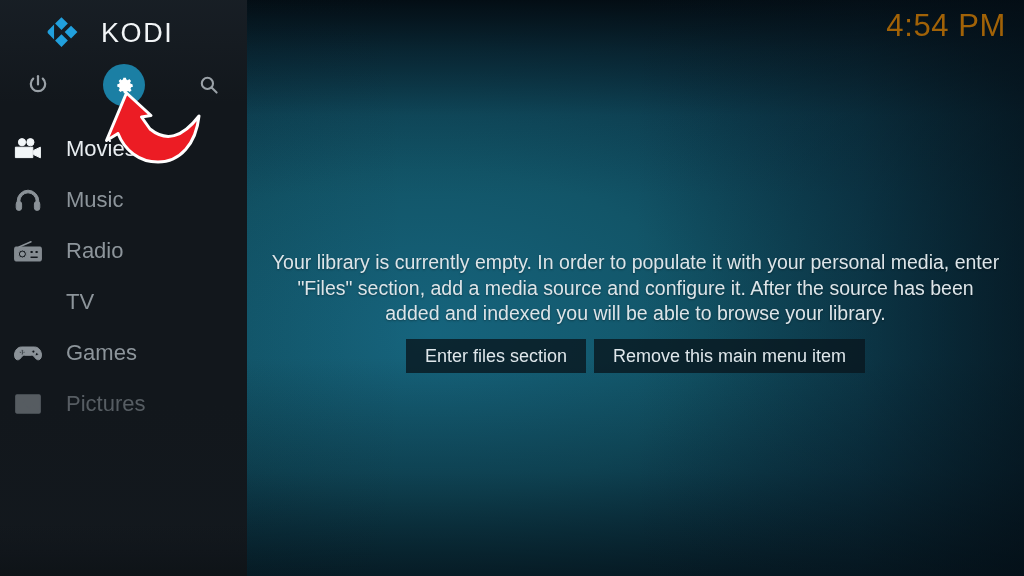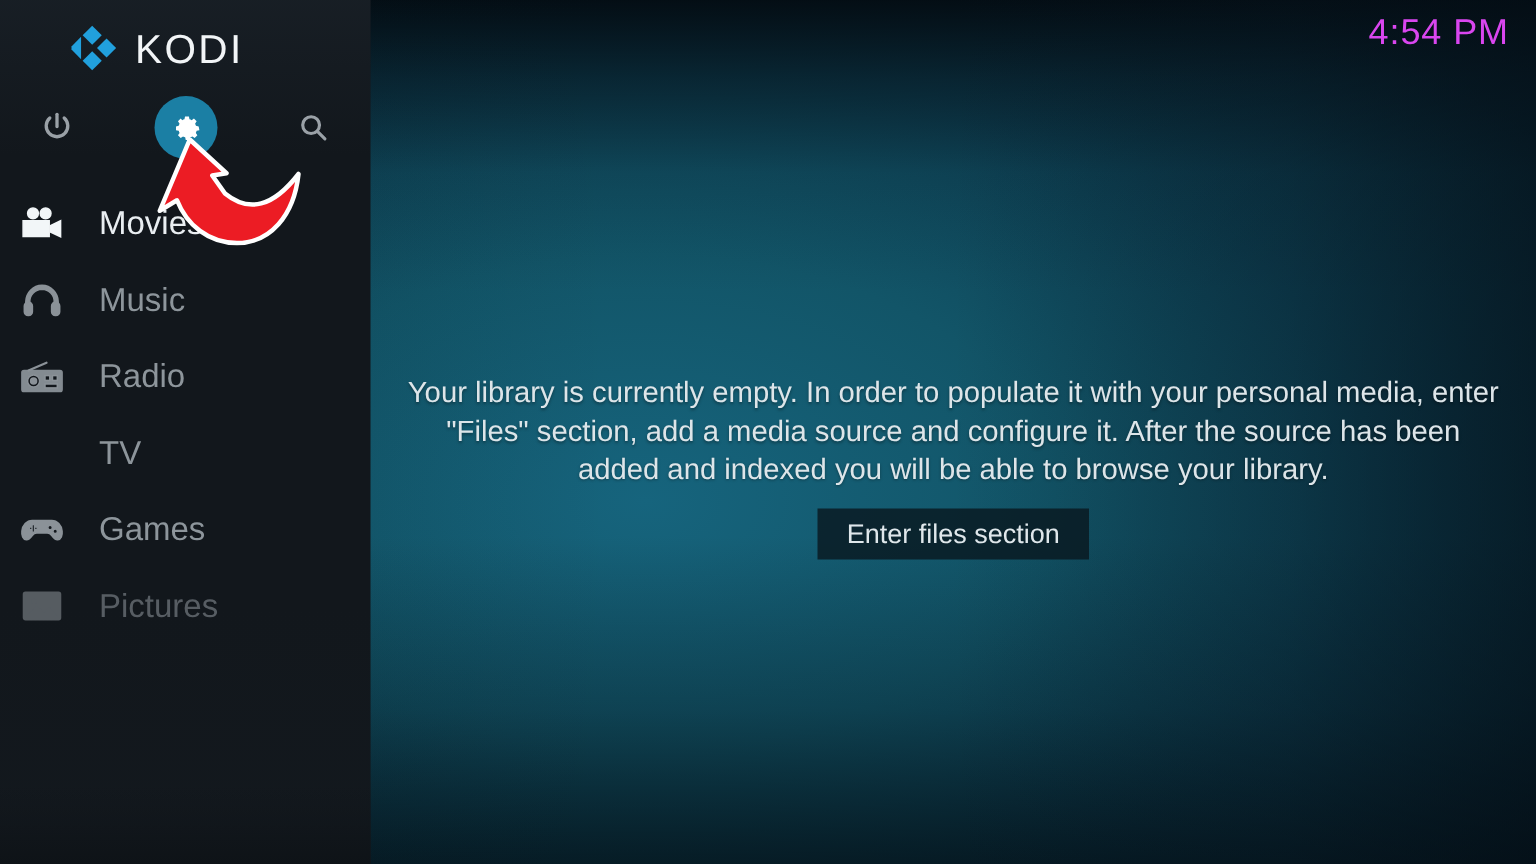--- a/index.html
+++ b/index.html
@@ -37,21 +37,21 @@
     z-index:5;
   }
   .sidebar-sheen {
     position:absolute; inset:0;
     background:linear-gradient(to bottom, rgba(28,36,44,0.55) 0%, rgba(18,23,28,0.0) 18%, rgba(18,23,28,0) 70%, rgba(20,26,32,0.5) 100%);
     pointer-events:none;
   }
 
   .brand {
     position:absolute; left:45px; top:10px;
-    display:flex; align-items:center; gap:11px;
+    display:flex; align-items:center; gap:22px;
     height:44px;
   }
   .brand-mark { width:34px; height:34px; display:block; }
   .brand-text {
     color:#f2f5f7; font-size:27px; letter-spacing:1.6px;
     font-weight:400; line-height:1;
     position:relative; top:1px;
   }
 
   .toolbar {
@@ -89,21 +89,21 @@
 
   .sidebar-fade {
     position:absolute; left:0; bottom:0; width:247px; height:52px;
     background:linear-gradient(to bottom, rgba(18,23,28,0) 0%, rgba(16,21,26,0.78) 55%, rgba(14,19,23,0.97) 100%);
     pointer-events:none;
   }
 
   
   .clock {
     position:absolute; right:18px; top:6px;
-    font-size:24px; color:#d946ef; font-weight:300;
+    font-size:31px; color:#a16207; font-weight:300;
     letter-spacing:0.6px; line-height:1.3;
     z-index:4;
   }
 
   
   .content {
     position:absolute; left:247px; top:0; width:777px; height:560px;
     z-index:3;
   }
   .empty-msg {
@@ -139,20 +139,21 @@
   <div class="bg-grad-1"></div>
   <div class="bg-grad-2"></div>
   <div class="bg-grad-3"></div>
 
   <div class="clock">4:54 PM</div>
 
   <div class="content">
     <div class="empty-msg">Your library is currently empty. In order to populate it with your personal media, enter "Files" section, add a media source and configure it. After the source has been added and indexed you will be able to browse your library.</div>
     <div class="btn-row">
       <div class="ui-btn">Enter files section</div>
+      <div class="ui-btn">Remove this main menu item</div>
     </div>
   </div>
 
   <div class="sidebar">
     <div class="sidebar-sheen"></div>
 
     <div class="brand">
       <svg class="brand-mark" viewBox="0 0 64 64">
         <g fill="#21a0dd">
           <path d="M31 4 L43 16 L31 28 L19 16 Z"></path>

